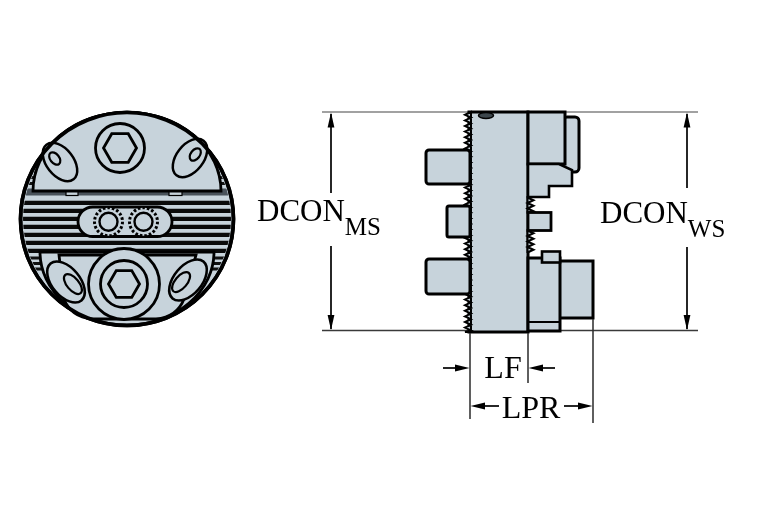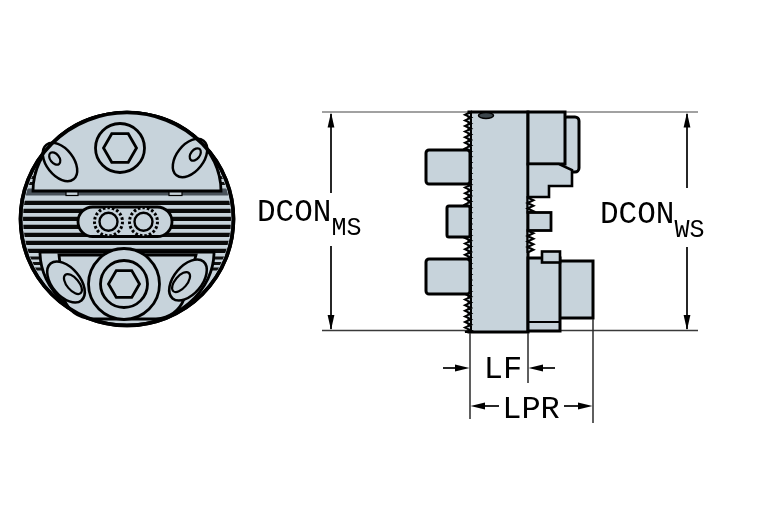--- a/index.html
+++ b/index.html
@@ -1,17 +1,17 @@
 <!DOCTYPE html>
 <html><head>
 <meta charset="utf-8">
 <style>
   html,body{margin:0;padding:0;background:#fff;}
   .canvas{position:relative;width:767px;height:523px;background:#ffffff;overflow:hidden;
-          font-family:Liberation Mono, monospace;}
+          font-family:Liberation Serif, serif;}
   svg{position:absolute;left:0;top:0;}
   text{fill:#000;}
   .dim-label{font-size:31px;}
   .dim-sub{font-size:25px;}
   .len-label{font-size:32px;}
 </style>
 </head>
 <body>
 
 <div class="canvas">

